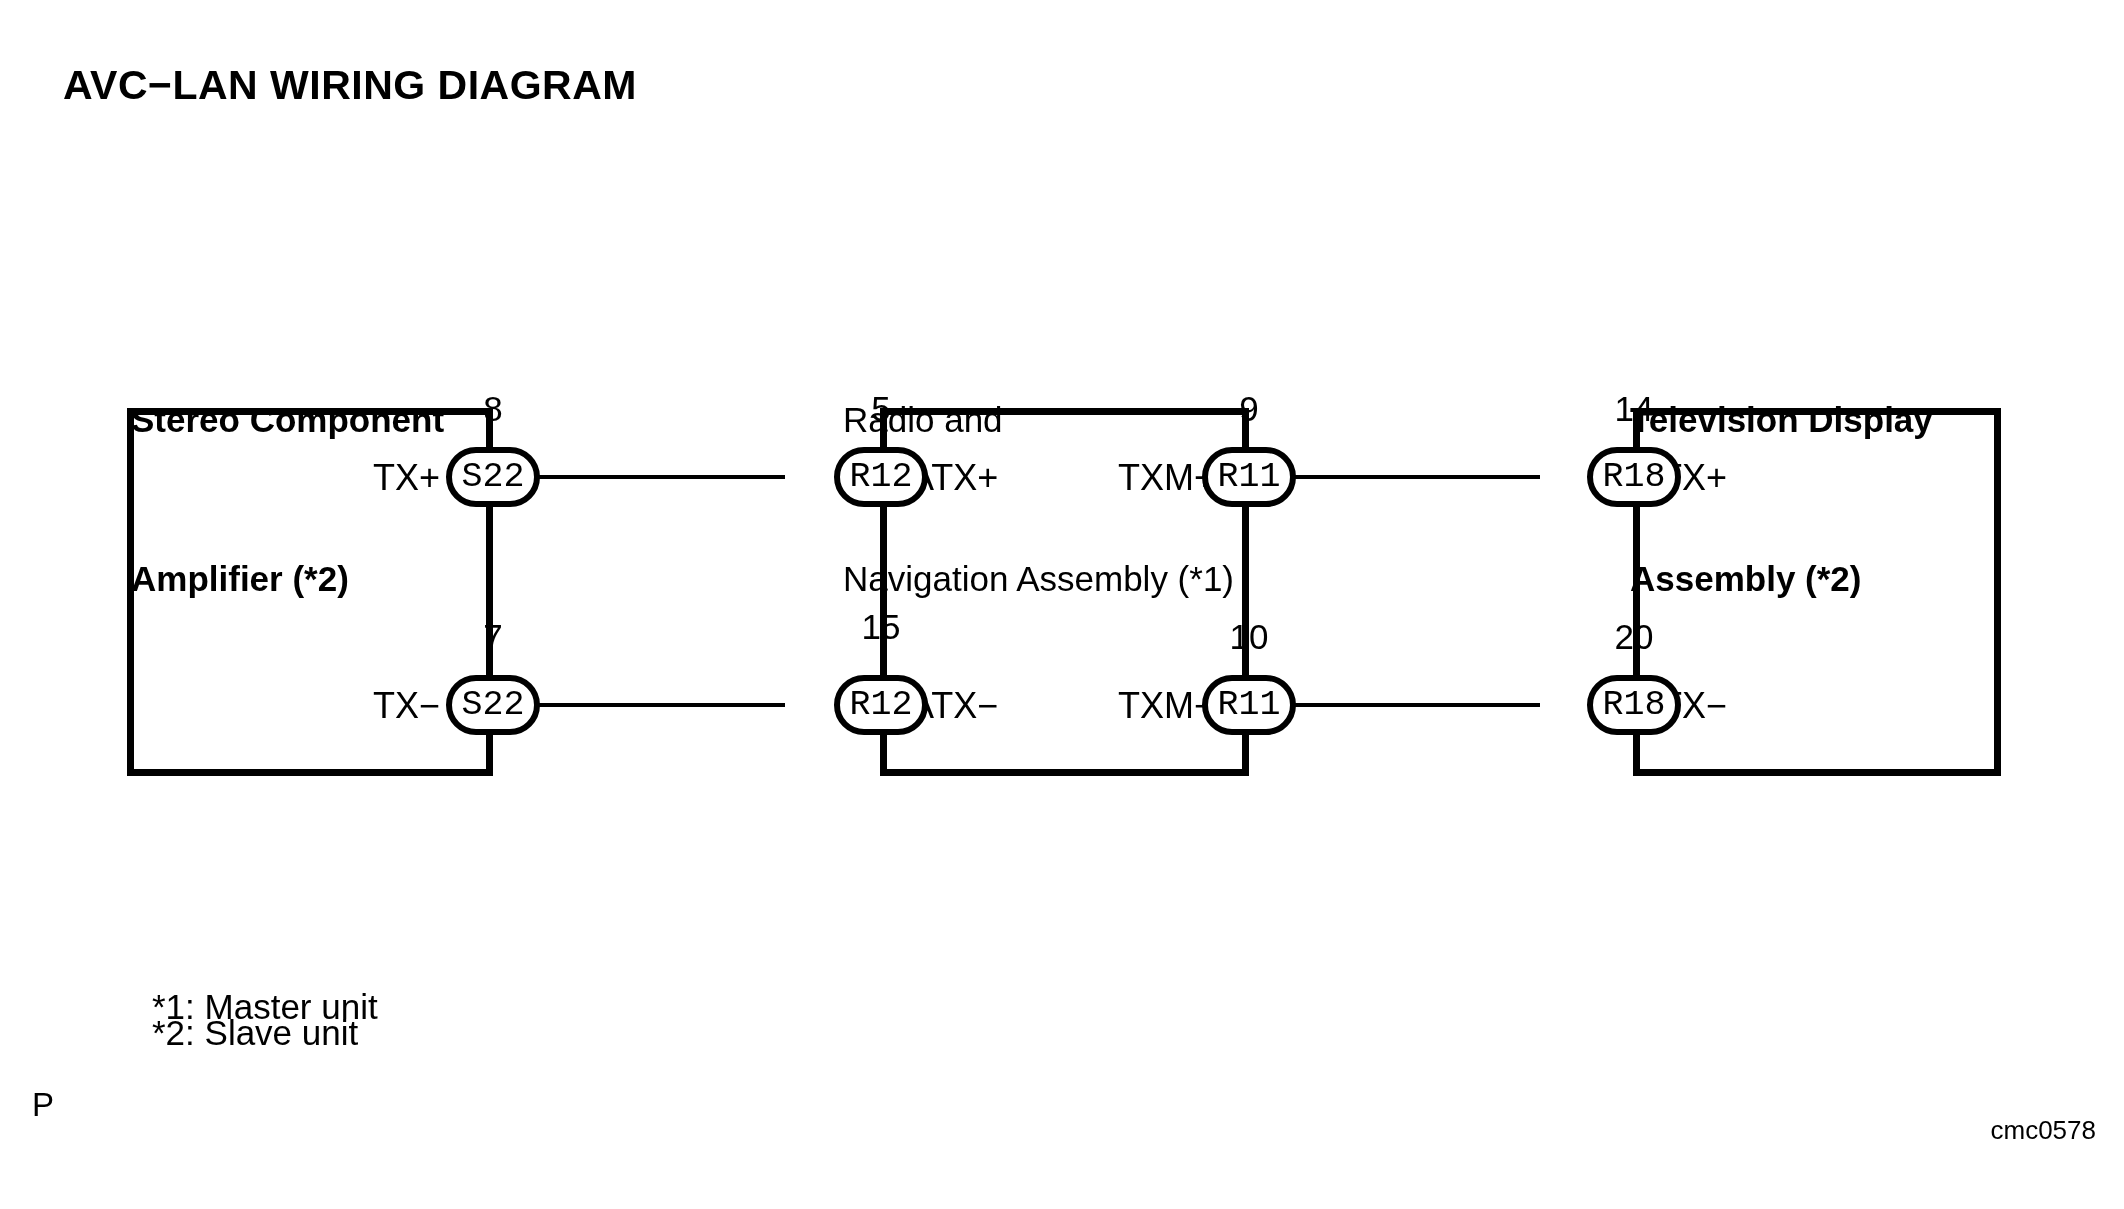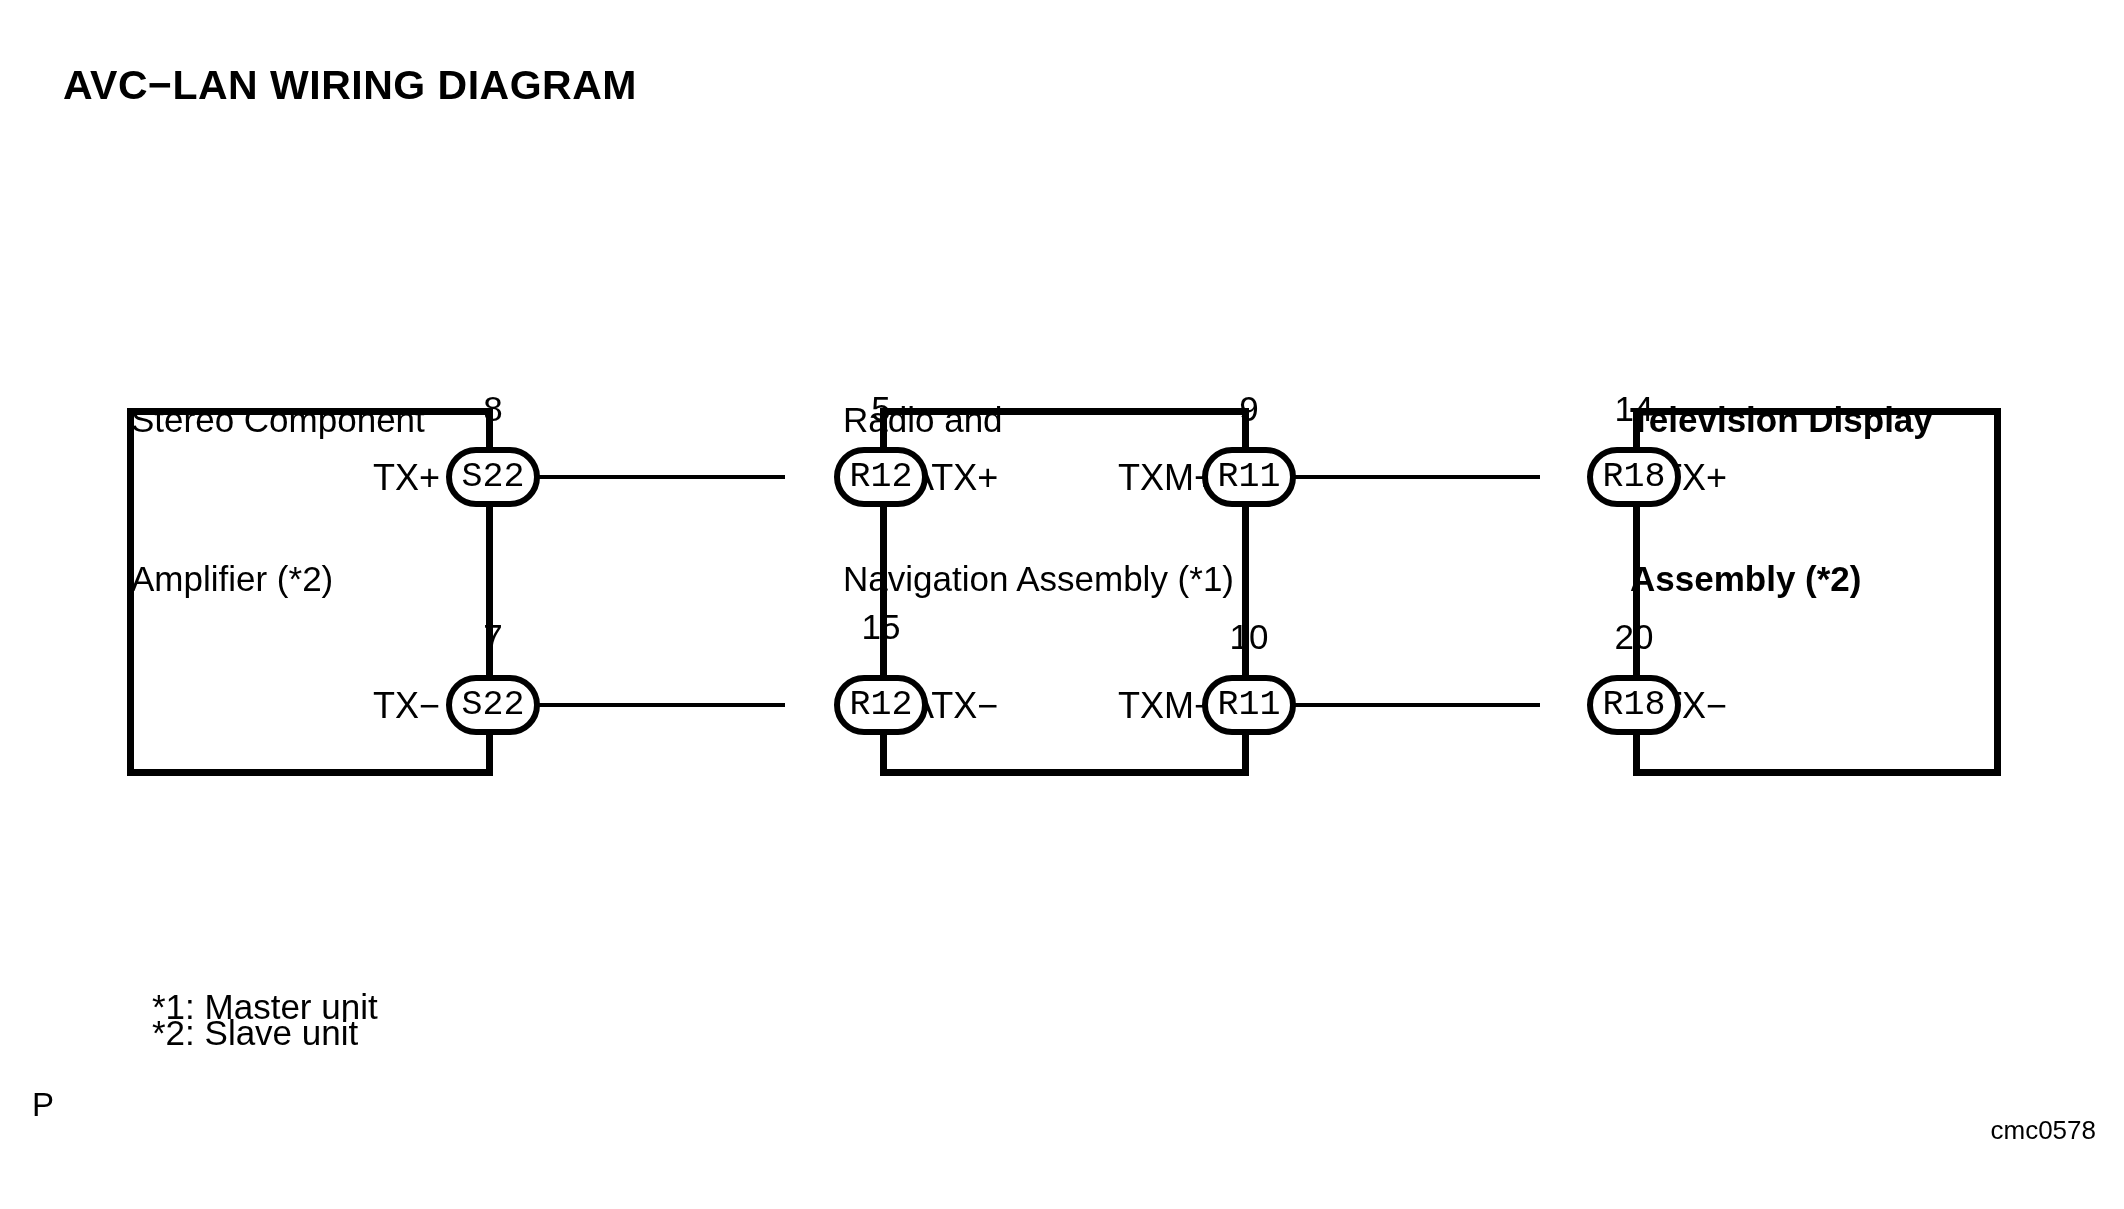--- a/index.html
+++ b/index.html
@@ -28,21 +28,21 @@
     white-space: pre;
   }
 
   
   .unit-caption {
     position: absolute;
     font-size: 35px;
     line-height: 53px;
     white-space: pre;
   }
-  #caption-amplifier { left: 131px; top: 287px; }
+  #caption-amplifier { left: 131px; top: 287px; font-weight: bold; }
   #caption-radio     { left: 843px; top: 287px; }
   #caption-tv        { left: 1630px; top: 287px; font-weight: bold; }
 
   
   .unit-box {
     position: absolute;
     border: 7px solid #000000;
     box-sizing: border-box;
     background: transparent;
   }

